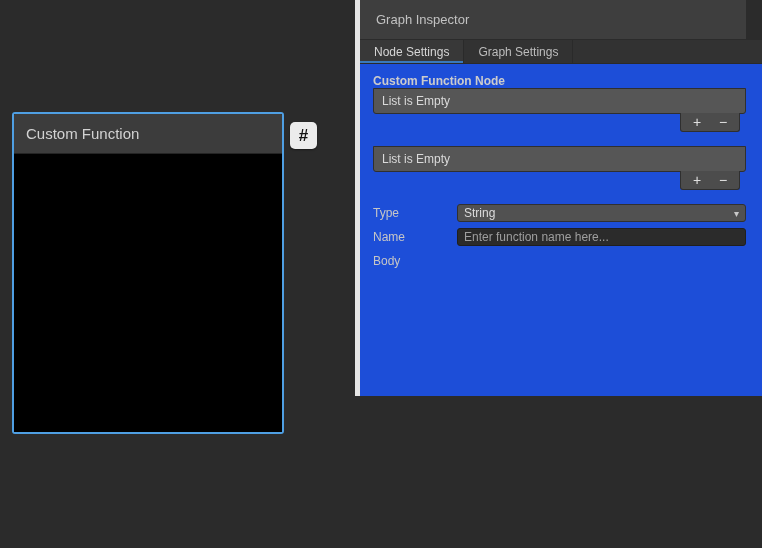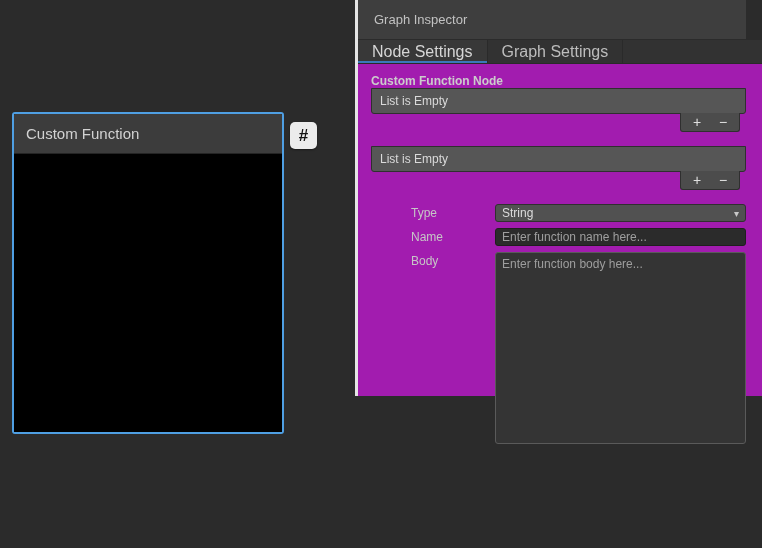--- a/index.html
+++ b/index.html
@@ -30,34 +30,34 @@
     position: absolute; left: 290px; top: 122px; width: 27px; height: 27px;
     background: #ececec; border-radius: 5px;
     display: flex; align-items: center; justify-content: center;
     color: #141414; font-weight: bold; font-size: 17px;
     box-shadow: 0 1px 2px rgba(0,0,0,0.4);
   }
 
   
   .panel {
     position: absolute; left: 355px; top: 0; width: 407px; height: 396px;
-    background: #a21caf; border-left: 3px solid #e5e5e5;
+    background: #1d4ed8; border-left: 5px solid #e5e5e5;
   }
   .panel-header {
     height: 40px; width: calc(100% - 16px); background: #3e3e3e;
     border-bottom: 1px solid #2b2b2b;
     display: flex; align-items: center; padding-left: 16px;
     color: #c2c2c2; font-size: 13px;
   }
   .panel-corner { position: absolute; right: 0; top: 0; width: 16px; height: 40px; background: #2b2b2b; }
 
   .tabs { height: 24px; display: flex; background: #323232; border-bottom: 1px solid #2a2a2a; }
   .tab {
     padding: 0 14px; display: flex; align-items: center;
-    color: #bdbdbd; font-size: 16px; cursor: default;
+    color: #bdbdbd; font-size: 12px; cursor: default;
     border-right: 1px solid #2a2a2a;
   }
   .tab.active {
     background: #383838; color: #d6d6d6;
     box-shadow: inset 0 -2px 0 var(--accent, #3a79bb);
   }
 
   .content { padding: 10px 16px 0 13px; }
   .section-title { color: #cccccc; font-size: 12px; font-weight: bold; height: 14px; margin-bottom: 0; }
 
@@ -82,21 +82,21 @@
     border-radius: 0 0 3px 3px;
     display: flex; align-items: center; justify-content: space-evenly;
   }
   .rlist-btn {
     background: transparent; border: none; color: #e0e0e0;
     font-size: 14px; line-height: 1; width: 20px; height: 16px; padding: 0; cursor: default;
     font-family: "Liberation Sans", sans-serif;
   }
 
   
-  .field-row { display: flex; margin-bottom: 6px; margin-left: 40px; }
+  .field-row { display: flex; margin-bottom: 6px; }
   .field-label {
     width: 84px; flex-shrink: 0; color: #c6c6c6; font-size: 12px;
     line-height: 18px;
   }
   .dropdown {
     flex: 1; height: 18px; background: #515151;
     border: 1px solid #303030; border-radius: 3px;
     display: flex; align-items: center; padding: 0 6px;
     color: #dcdcdc; font-size: 12px; cursor: default;
   }
@@ -179,18 +179,17 @@
         </div>
       </div>
 
       <div class="field-row">
         <div class="field-label">Name</div>
         <input class="text-field" type="text" placeholder="Enter function name here..." style="">
       </div>
 
       <div class="field-row">
         <div class="field-label">Body</div>
-        <textarea class="text-area" placeholder="Enter function body here..." style=""></textarea>
       </div>
     </div>
   </div>
 
 </div>
 
 </body></html>

